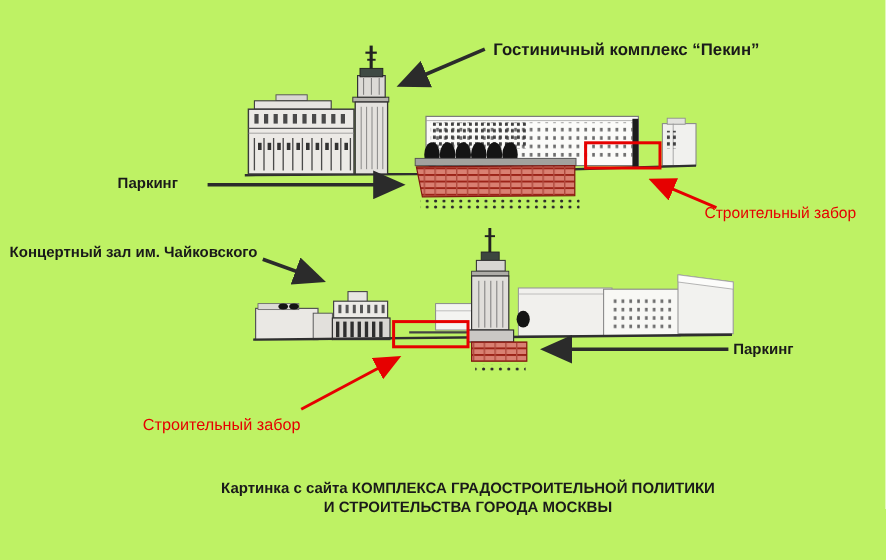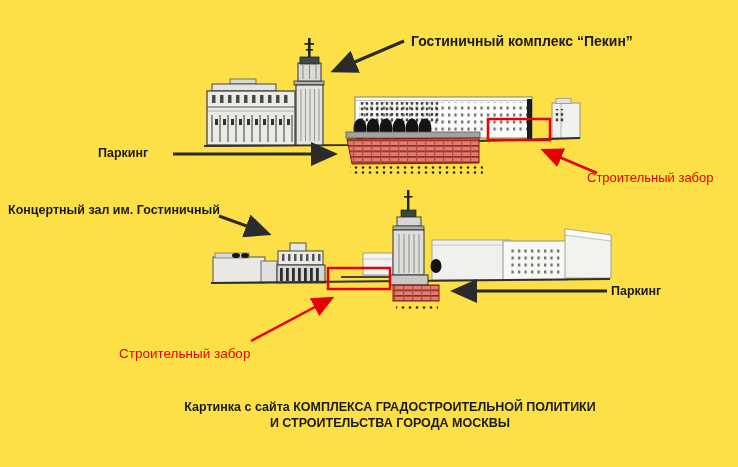--- a/index.html
+++ b/index.html
@@ -1,17 +1,17 @@
 <!DOCTYPE html>
 <html><head>
 <meta charset="utf-8">
 <style>
   html,body{margin:0;padding:0;background:#fff;}
   .canvas{
-    position:relative;width:738px;height:467px;background:#fde047;
+    position:relative;width:738px;height:467px;background:#bef264;
     font-family:"Liberation Sans", sans-serif;overflow:hidden;
   }
   .lbl{position:absolute;color:#1a1a1a;font-weight:600;white-space:nowrap;}
   .lbl.red{color:#e60000;font-weight:400;}
   .lbl-hotel{left:411px;top:33px;font-size:14px;}
   .lbl-parking-top{left:98px;top:146px;font-size:12.5px;}
   .lbl-fence-top{left:587px;top:170px;font-size:13px;}
   .lbl-hall{left:8px;top:203px;font-size:12.5px;}
   .lbl-parking-bottom{left:611px;top:284px;font-size:12.5px;}
   .lbl-fence-bottom{left:119px;top:346px;font-size:13.5px;}
@@ -248,21 +248,21 @@
     <line x1="251" y1="341" x2="330" y2="299" stroke="#e60000" stroke-width="2.5" marker-end="url(#mr)"></line>
 
     <rect x="488" y="119" width="62" height="21" fill="none" stroke="#e60000" stroke-width="2.5"></rect>
     <rect x="328" y="268" width="62" height="21" fill="none" stroke="#e60000" stroke-width="2.5"></rect>
   </svg>
 
   <div class="lbl lbl-hotel">Гостиничный комплекс “Пекин”</div>
   <div class="lbl lbl-parking-top">Паркинг</div>
   <div class="lbl red lbl-fence-top">Строительный забор</div>
 
-  <div class="lbl lbl-hall">Концертный зал им. Гостиничный</div>
+  <div class="lbl lbl-hall">Концертный зал им. Чайковского</div>
   <div class="lbl lbl-parking-bottom">Паркинг</div>
   <div class="lbl red lbl-fence-bottom">Строительный забор</div>
 
   <div class="caption">
     <div>Картинка с сайта КОМПЛЕКСА ГРАДОСТРОИТЕЛЬНОЙ ПОЛИТИКИ</div>
     <div>И СТРОИТЕЛЬСТВА ГОРОДА МОСКВЫ</div>
   </div>
 
 </div>
 

